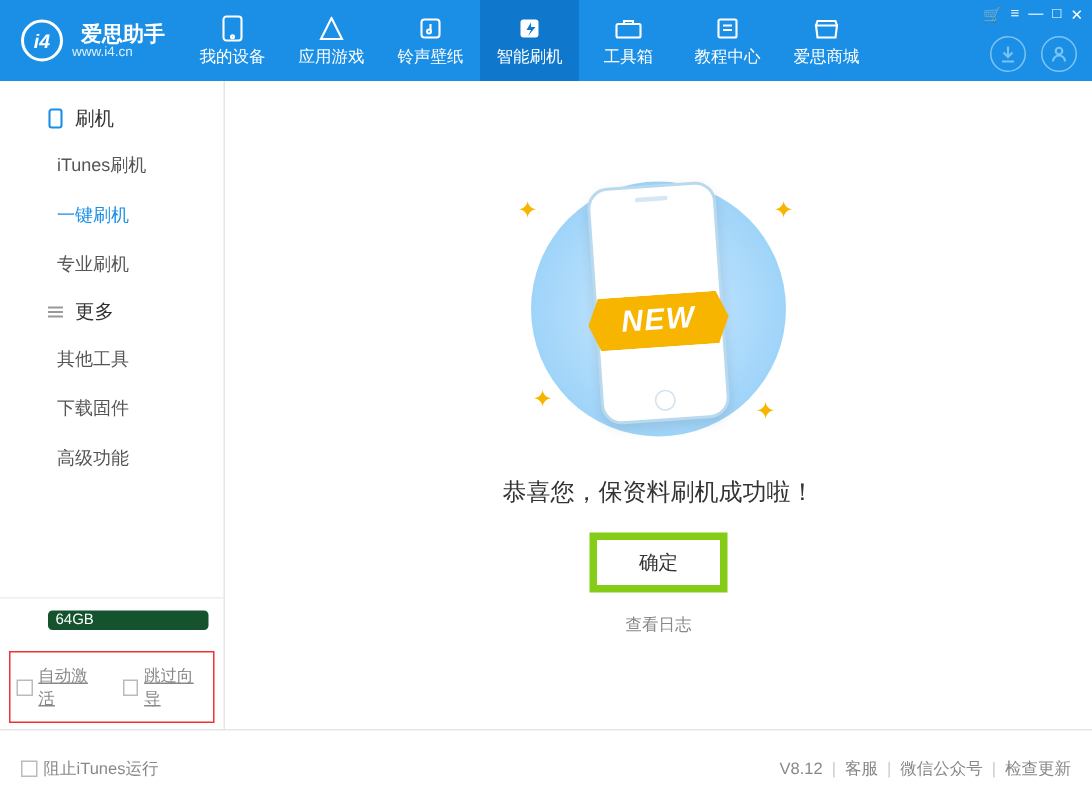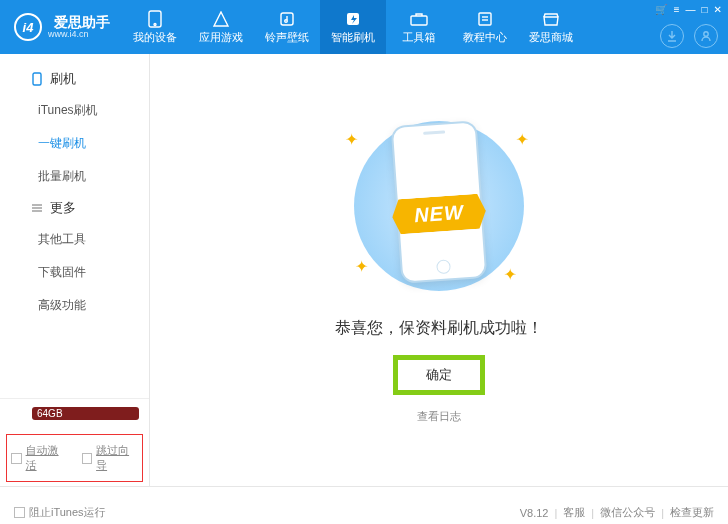--- a/index.html
+++ b/index.html
@@ -20,21 +20,21 @@
     .body { display:flex; height:432px; }
     .sidebar { width:150px; border-right:1px solid #e6e6e6; display:flex; flex-direction:column; }
     .sb-scroll { flex:1; overflow:hidden; padding-top:10px; }
     .sb-sec { display:flex; align-items:center; padding:6px 30px; color:#333; font-size:13px; }
     .sb-sec svg { margin-right:6px; }
     .sb-item { padding:8px 14px 8px 38px; font-size:12px; color:#555; cursor:pointer; }
     .sb-item.active { color:#1b8fe6; }
     .sb-bottom { border-top:1px solid #eee; padding:8px 10px; }
     .mode-line { display:flex; align-items:center; gap:6px; font-size:12px; color:#1b8fe6; padding:4px 2px; }
     .dev-line { display:flex; align-items:center; gap:6px; font-size:12px; color:#333; padding:4px 2px; }
-    .badge { background:#7f1d1d; color:#fff; font-size:10px; padding:1px 5px; border-radius:3px; margin-left:22px; }
+    .badge { background:#14532d; color:#fff; font-size:10px; padding:1px 5px; border-radius:3px; margin-left:22px; }
     .red-box { margin:6px 6px 4px 6px; border:1.5px solid #e33; padding:8px 4px; display:flex; gap:14px; font-size:11px; color:#888;text-decoration:underline; }
     .chk { display:flex; align-items:center; gap:4px; cursor:pointer; }
     .chk-box { width:11px; height:11px; border:1px solid #bbb; }
     .main { flex:1; display:flex; flex-direction:column; align-items:center; padding-top:48px; background:#fff; }
     .illus { width:240px; height:200px; position:relative; }
     .circle-bg { position:absolute; left:50%; top:52%; transform:translate(-50%,-50%); width:170px; height:170px; border-radius:50%; background:radial-gradient(circle,#cfeaff 0%,#9fd4f9 70%,#8ccbf5 100%); }
     .phone { position:absolute; left:50%; top:50%; transform:translate(-50%,-50%) rotate(-4deg); width:86px; height:158px; background:#fff; border:2px solid #b9d9ef; border-radius:14px; box-shadow:0 3px 8px rgba(0,0,0,.1); }
     .phone::before { content:""; position:absolute; top:6px; left:50%; transform:translateX(-50%); width:22px; height:3px; border-radius:2px; background:#d6e6f2; }
     .phone::after { content:""; position:absolute; bottom:5px; left:50%; transform:translateX(-50%); width:12px; height:12px; border:1.5px solid #cfe3f1; border-radius:50%; }
     .ribbon { position:absolute; left:50%; top:56%; transform:translate(-50%,-50%) rotate(-4deg); background:#f7b500; color:#fff; font-weight:800; font-size:20px; letter-spacing:1px; padding:6px 22px; clip-path:polygon(8% 0,92% 0,100% 50%,92% 100%,8% 100%,0 50%); box-shadow:0 2px 4px rgba(0,0,0,.15); font-style:italic; }
@@ -151,21 +151,21 @@
   <div class="sidebar">
     <div class="sb-scroll">
       <div class="sb-sec">
         <svg width="14" height="14" viewBox="0 0 14 14" fill="none" stroke="#1b8fe6" stroke-width="1.4">
             <rect x="3" y="1" width="8" height="12" rx="1.5"></rect>
           </svg>
         <span>刷机</span>
       </div>
       <div class="sb-item">iTunes刷机</div>
       <div class="sb-item active">一键刷机</div>
-      <div class="sb-item">批量刷机</div>
+      <div class="sb-item">专业刷机</div>
       <div class="sb-sec">
         <svg width="14" height="14" viewBox="0 0 14 14" fill="none" stroke="#999" stroke-width="1.4">
             <line x1="2" y1="4" x2="12" y2="4"></line>
             <line x1="2" y1="7" x2="12" y2="7"></line>
             <line x1="2" y1="10" x2="12" y2="10"></line>
           </svg>
         <span>更多</span>
       </div>
       <div class="sb-item">其他工具</div>
       <div class="sb-item">下载固件</div>

